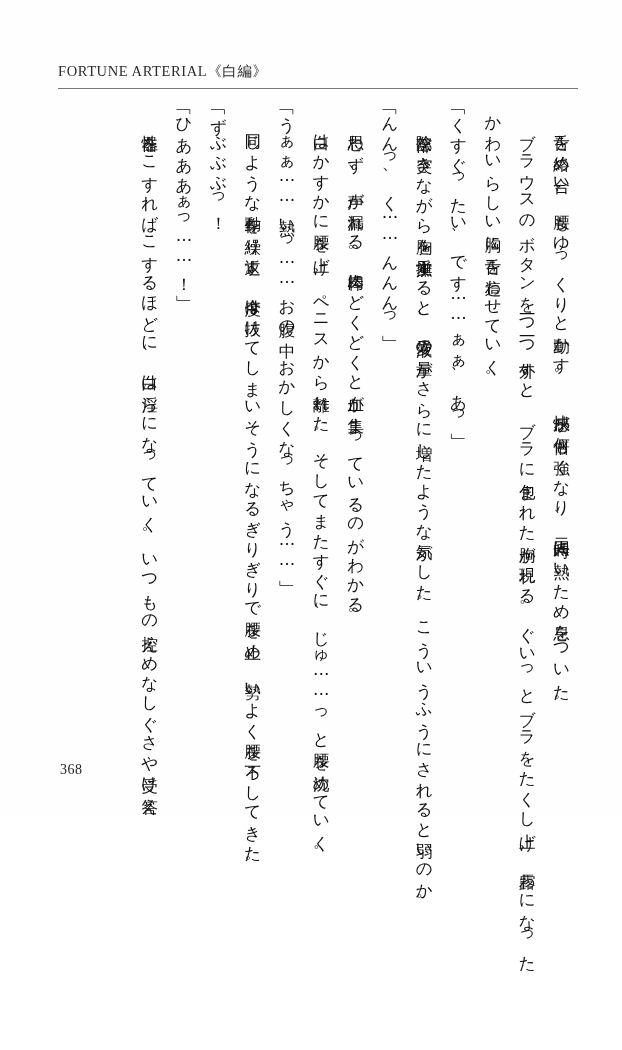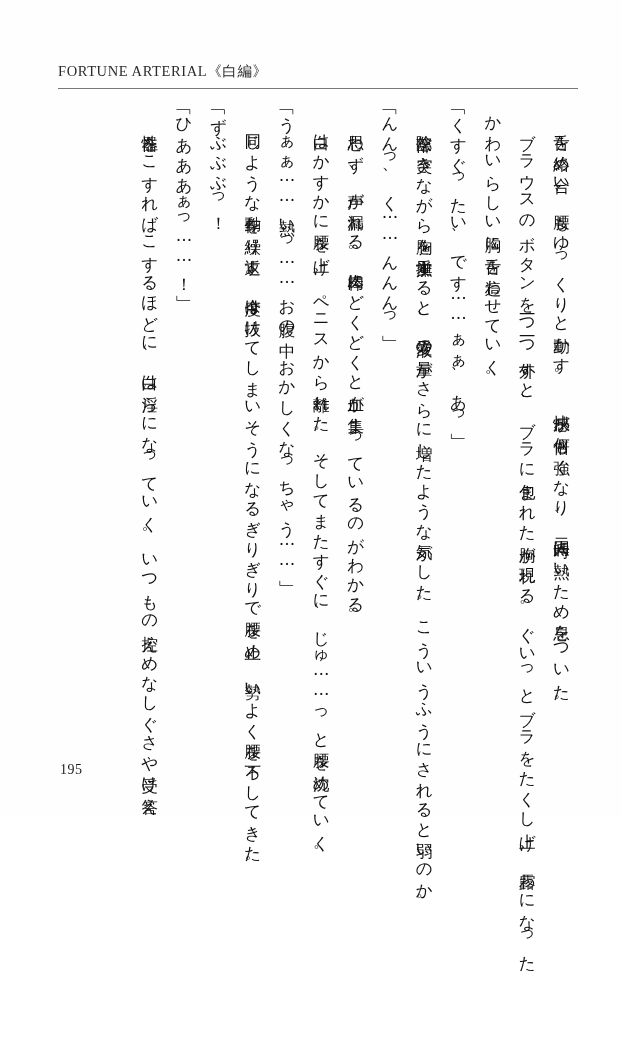--- a/index.html
+++ b/index.html
@@ -88,15 +88,15 @@
     <p>「んんっ、く……んんんっ」</p>
     <p>　思わず、声が漏れる。肉棒にどくどくと血が集まっているのがわかる。</p>
     <p>　白はかすかに腰を上げ、ペニスから離れた。そしてまたすぐに、じゅ……っと腰を沈めていく。</p>
     <p>「うぁぁ……熱いっ……お腹の中、おかしくなっちゃう……」</p>
     <p>　同じような動作を繰り返す。今度は抜けてしまいそうになるぎりぎりで腰を止め、勢いよく腰を下ろしてきた。</p>
     <p>「ずぶぶぶっ！</p>
     <p>「ひあああぁっ……！」</p>
     <p>　性器をこすればこするほどに、白は淫らになっていく。いつもの控えめなしぐさや受け答え</p>
   </div>
 
-  <div class="page-number">195</div>
+  <div class="page-number">368</div>
 
 </div>
 
 </body></html>

